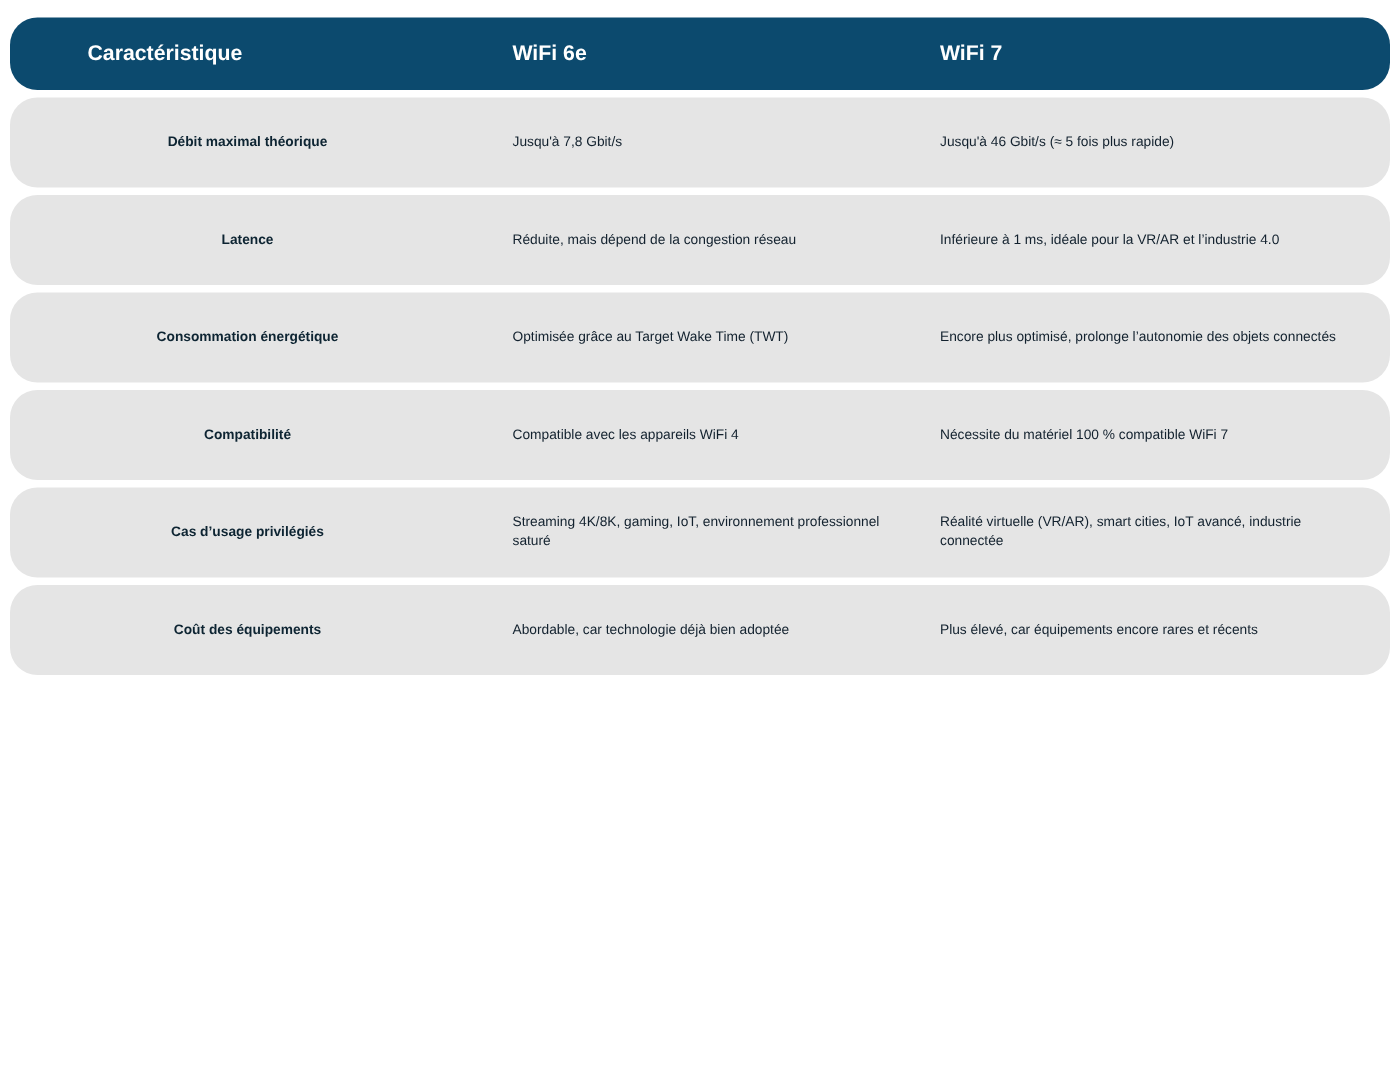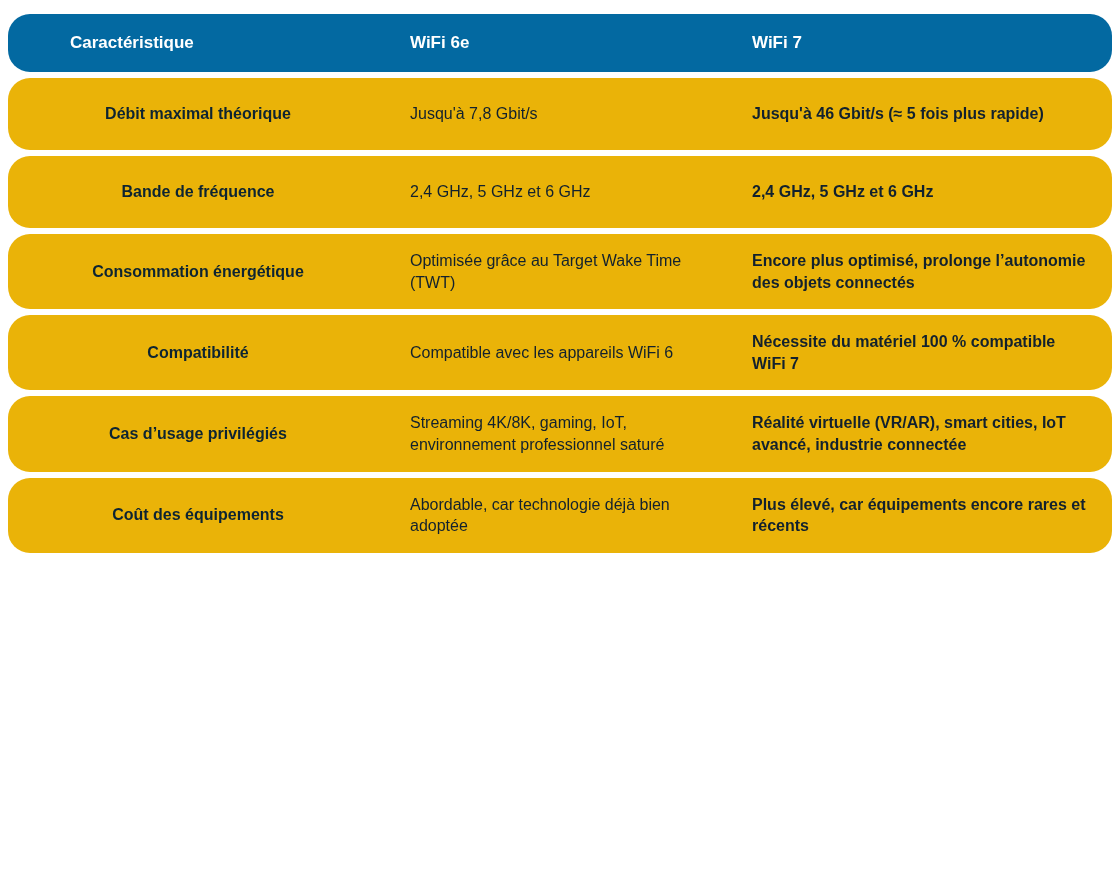--- a/index.html
+++ b/index.html
@@ -19,21 +19,21 @@
     padding: 8px 8px 0 8px;
     box-sizing: border-box;
   }
   table.comparison {
     width: 1104px;
     border-collapse: separate;
     border-spacing: 0 6px;
     table-layout: fixed;
   }
   thead th {
-    background: #0369a1;
+    background: #0c4a6e;
     color: #ffffff;
     font-size: 17px;
     font-weight: bold;
     text-align: left;
     padding: 14px 18px;
     height: 30px;
     vertical-align: middle;
   }
   thead th.col-feature {
     border-top-left-radius: 22px;
@@ -44,22 +44,22 @@
   thead th.col-a {
     width: 300px;
     padding-left: 22px;
   }
   thead th.col-b {
     border-top-right-radius: 22px;
     border-bottom-right-radius: 22px;
     padding-left: 24px;
   }
   tbody tr td {
-    background: #eab308;
-    font-size: 16px;
+    background: #e5e5e5;
+    font-size: 11px;
     line-height: 1.35;
     vertical-align: middle;
     padding: 16px 14px;
     height: 40px;
   }
   tbody tr td.cell-feature {
     border-top-left-radius: 22px;
     border-bottom-left-radius: 22px;
     font-weight: bold;
     text-align: center;
@@ -71,21 +71,20 @@
     padding-left: 22px;
     padding-right: 20px;
     color: #12212e;
   }
   tbody tr td.cell-b {
     border-top-right-radius: 22px;
     border-bottom-right-radius: 22px;
     padding-left: 24px;
     padding-right: 24px;
     color: #12212e;
-    font-weight: bold;
   }
 </style>
 </head>
 <body>
 
 <div class="table-wrap">
   <table class="comparison">
     <thead>
       <tr>
         <th class="col-feature">Caractéristique</th>
@@ -93,32 +92,32 @@
         <th class="col-b">WiFi 7</th>
       </tr>
     </thead>
     <tbody>
       <tr>
         <td class="cell-feature">Débit maximal théorique</td>
         <td class="cell-a">Jusqu'à 7,8 Gbit/s</td>
         <td class="cell-b">Jusqu'à 46 Gbit/s (≈ 5 fois plus rapide)</td>
       </tr>
       <tr>
-        <td class="cell-feature">Bande de fréquence</td>
-        <td class="cell-a">2,4 GHz, 5 GHz et 6 GHz</td>
-        <td class="cell-b">2,4 GHz, 5 GHz et 6 GHz</td>
+        <td class="cell-feature">Latence</td>
+        <td class="cell-a">Réduite, mais dépend de la congestion réseau</td>
+        <td class="cell-b">Inférieure à 1 ms, idéale pour la VR/AR et l’industrie 4.0</td>
       </tr>
       <tr>
         <td class="cell-feature">Consommation énergétique</td>
         <td class="cell-a">Optimisée grâce au Target Wake Time (TWT)</td>
         <td class="cell-b">Encore plus optimisé, prolonge l’autonomie des objets connectés</td>
       </tr>
       <tr>
         <td class="cell-feature">Compatibilité</td>
-        <td class="cell-a">Compatible avec les appareils WiFi 6</td>
+        <td class="cell-a">Compatible avec les appareils WiFi 4</td>
         <td class="cell-b">Nécessite du matériel 100 % compatible WiFi 7</td>
       </tr>
       <tr>
         <td class="cell-feature">Cas d’usage privilégiés</td>
         <td class="cell-a">Streaming 4K/8K, gaming, IoT, environnement professionnel saturé</td>
         <td class="cell-b">Réalité virtuelle (VR/AR), smart cities, IoT avancé, industrie connectée</td>
       </tr>
       <tr>
         <td class="cell-feature">Coût des équipements</td>
         <td class="cell-a">Abordable, car technologie déjà bien adoptée</td>

